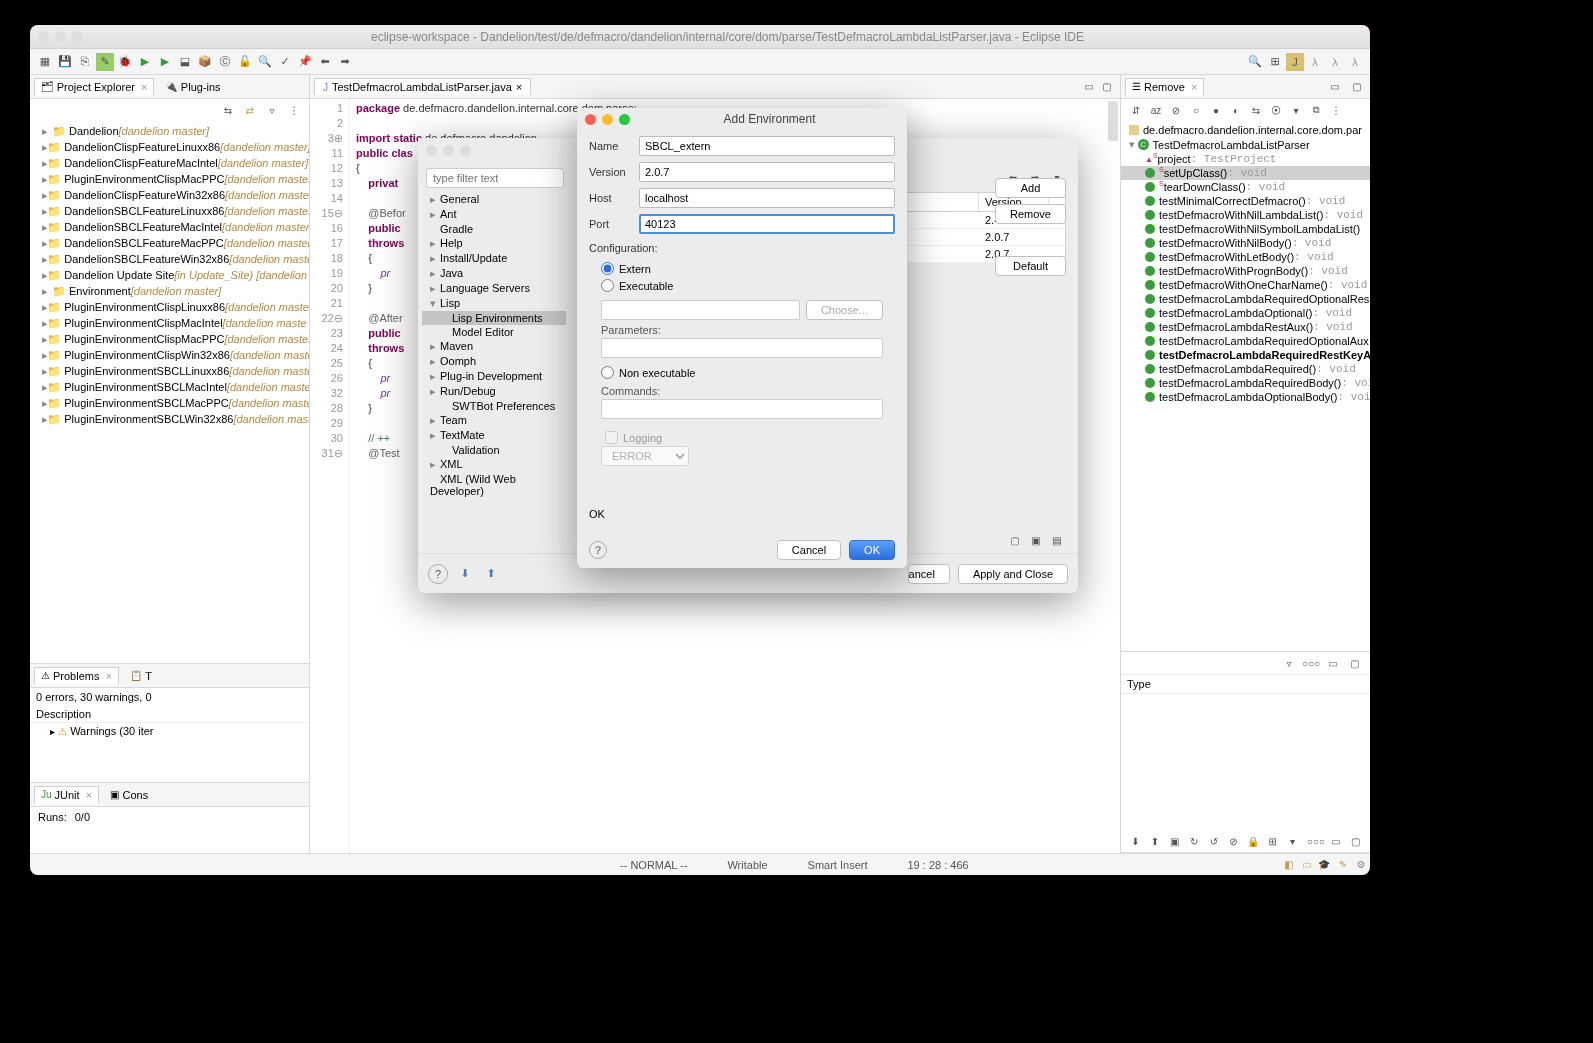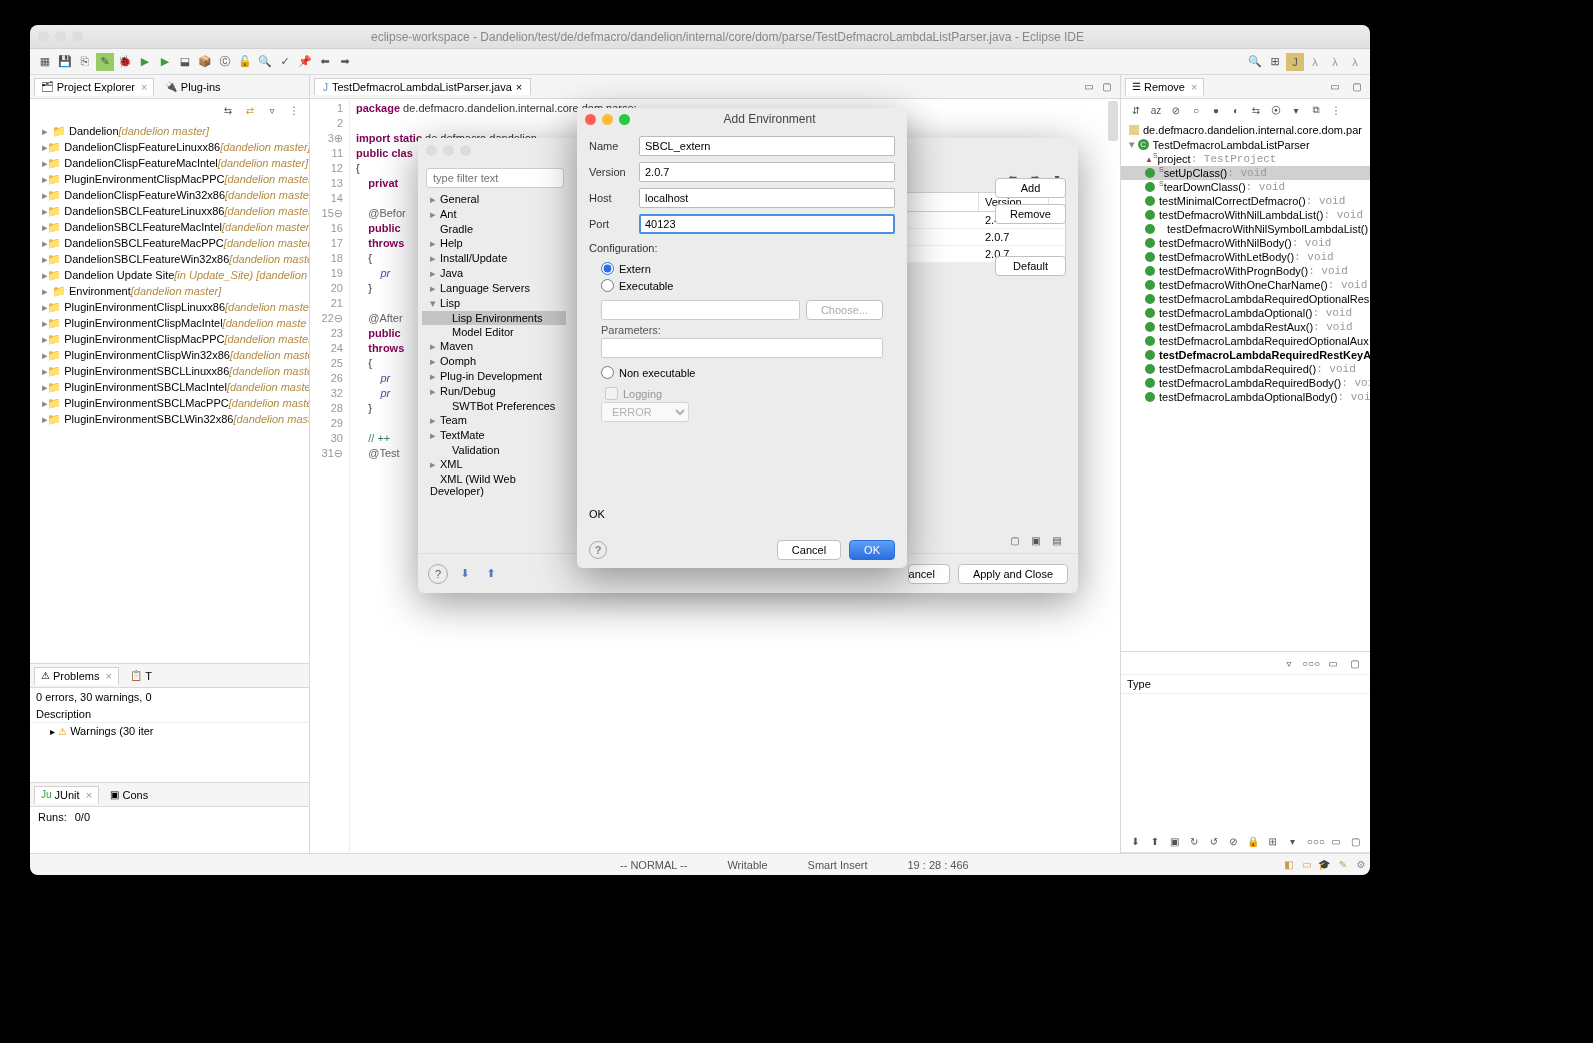--- a/index.html
+++ b/index.html
@@ -409,21 +409,21 @@
           <div class="outline-item" style="padding-left: 24px;">
             <span class="dot-green"></span>
             <span>testMinimalCorrectDefmacro()</span> 
             <span class="oi-ret">: void</span>
           </div>
           <div class="outline-item" style="padding-left: 24px;">
             <span class="dot-green"></span>
             <span>testDefmacroWithNilLambdaList()</span> 
             <span class="oi-ret">: void</span>
           </div>
-          <div class="outline-item" style="padding-left: 24px; gap: 8px;">
+          <div class="outline-item" style="padding-left: 24px;">
             <span class="dot-green"></span>
             <span>testDefmacroWithNilSymbolLambdaList()</span>
           </div>
           <div class="outline-item" style="padding-left: 24px;">
             <span class="dot-green"></span>
             <span>testDefmacroWithNilBody()</span> 
             <span class="oi-ret">: void</span>
           </div>
           <div class="outline-item" style="padding-left: 24px;">
             <span class="dot-green"></span>
@@ -643,20 +643,24 @@
         <input type="text" disabled="" style="">
         <button class="btn" style="color:#aaa">Choose...</button>
       </div>
       <div class="lbl">Parameters:</div>
       <input type="text" disabled="" style="width: 100%;">
     </div>
     <div class="radio-row">
       <input type="radio" style="">
       <span>Non executable</span>
     </div>
+    <div class="indent-block">
+      <div class="lbl">Commands:</div>
+      <input type="text" disabled="" style="width: 100%;">
+    </div>
     <div class="checkbox-row">
       <input type="checkbox" disabled="" style="">
       <span>Logging</span>
     </div>
     <select class="sel-combo" disabled="">
       <option>ERROR</option>
     </select>
   </div>
   <div class="ok-label">OK</div>
   <div class="dlg-footer">

